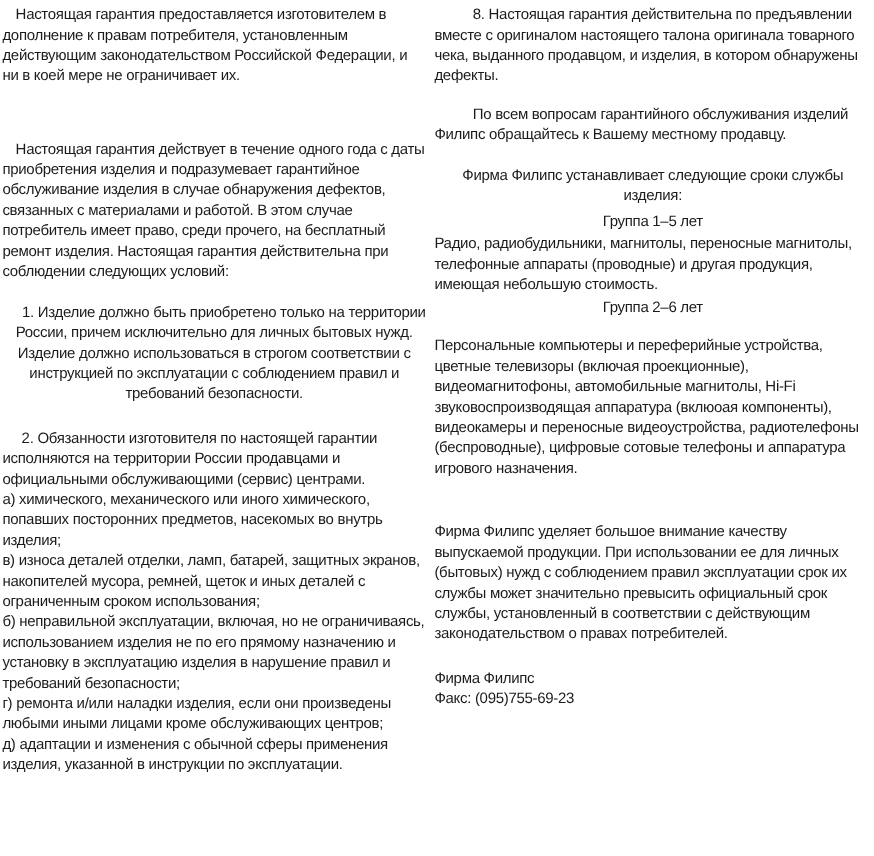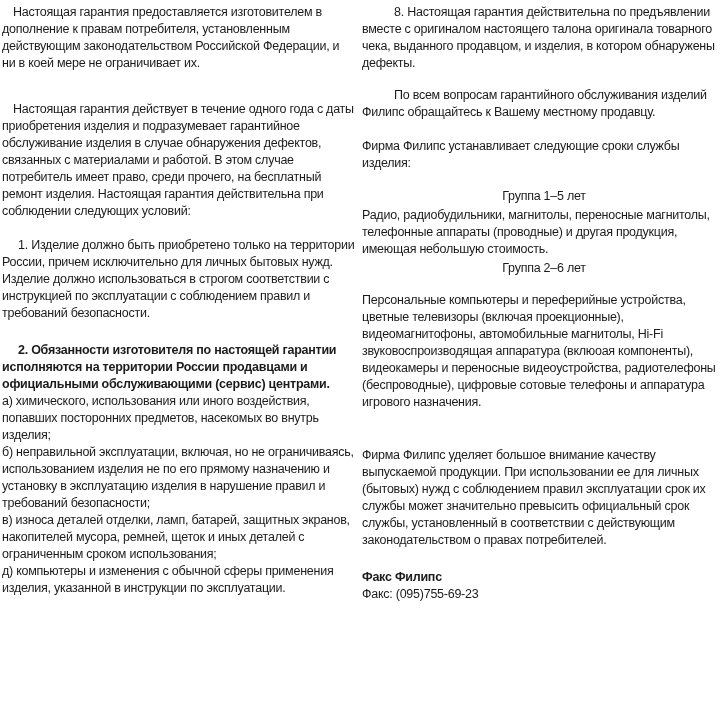--- a/index.html
+++ b/index.html
@@ -34,49 +34,50 @@
     text-align: left;
   }
   
   .ind-sm { text-indent: 11px; }
   .ind-md { text-indent: 16px; }
   .ind-lg { text-indent: 32px; }
   .center { text-align: center; }
   
   .mt13 { margin-top: 13px; }
   .mt15 { margin-top: 15px; }
-  .mt16 { margin-top: 16px; }
-  .mt17 { margin-top: 17px; }
+  .mt16 { margin-top: 4px; }
+  .mt17 { margin-top: 17px; text-align: center; }
   .mt18 { margin-top: 2px; }
-  .mt20 { margin-top: 20px; font-weight: bold; }
-  .mt27 { margin-top: 29px; }
+  .mt20 { margin-top: 20px; }
+  .mt27 { margin-top: 44px; }
   .mt36 { margin-top: 36px; }
 </style>
 </head>
 <body>
 
 <div class="page">
 
   <div class="col col-left">
     <p class="ind-sm">Настоящая гарантия предоставляется изготовителем в дополнение к правам потребителя, установленным действующим законодательством Российской Федерации, и ни в коей мере не ограничивает их.</p>
     <p class="ind-sm mt27">Настоящая гарантия  действует в течение одного года с даты приобретения изделия и подразумевает гарантийное обслуживание изделия в случае обнаружения дефектов, связанных с материалами и работой. В этом случае потребитель имеет право, среди прочего, на бесплатный ремонт изделия. Настоящая  гарантия  действительна при соблюдении следующих условий:</p>
     <p class="ind-md mt17">1. Изделие должно быть приобретено только на территории России, причем исключительно для личных бытовых нужд. Изделие должно использоваться в строгом соответствии с инструкцией по эксплуатации с соблюдением правил и требований безопасности.</p>
     <p class="ind-md mt20">2. Обязанности изготовителя по настоящей гарантии исполняются на территории России продавцами и официальными обслуживающими (сервис) центрами.</p>
-    <p>а)  химического, использования или иного воздействия, попавших  посторонних предметов, насекомых во внутрь изделия;</p>
+    <p>а)  химического, механического или иного химического, попавших  посторонних предметов, насекомых во внутрь изделия;</p>
+    <p>в) износа деталей отделки, ламп, батарей, защитных  экранов, накопителей мусора, ремней, щеток и иных деталей с ограниченным сроком использования;</p>
     <p>б) неправильной эксплуатации, включая, но не ограничиваясь, использованием изделия не по его прямому назначению и установку в эксплуатацию изделия в нарушение правил и требований безопасности;</p>
-    <p>в) износа деталей отделки, ламп, батарей, защитных  экранов, накопителей мусора, ремней, щеток и иных деталей с ограниченным сроком использования;</p>
-    <p>д) компьютеры и изменения с обычной сферы  применения изделия, указанной в инструкции по эксплуатации.</p>
+    <p>г) ремонта и/или наладки изделия, если они произведены любыми иными лицами кроме обслуживающих центров;</p>
+    <p>д) адаптации и изменения с обычной сферы  применения изделия, указанной в инструкции по эксплуатации.</p>
   </div>
 
   <div class="col col-right">
     <p class="ind-lg">8. Настоящая гарантия действительна по предъявлении вместе с оригиналом настоящего талона оригинала товарного чека, выданного продавцом, и изделия, в котором обнаружены дефекты.</p>
     <p class="ind-lg mt15">По всем вопросам гарантийного обслуживания изделий Филипс обращайтесь к Вашему местному продавцу.</p>
     <p class="mt17">Фирма Филипс устанавливает следующие сроки службы изделия:</p>
     <p class="center mt16">Группа 1–5 лет</p>
     <p class="mt18">Радио, радиобудильники, магнитолы, переносные магнитолы, телефонные аппараты (проводные) и другая продукция, имеющая небольшую  стоимость.</p>
     <p class="center mt18">Группа 2–6 лет</p>
     <p class="mt15">Персональные компьютеры и переферийные устройства, цветные телевизоры (включая проекционные), видеомагнитофоны, автомобильные магнитолы, Hi-Fi звуковоспроизводящая аппаратура (вклюоая компоненты), видеокамеры и переносные видеоустройства, радиотелефоны (беспроводные), цифровые сотовые телефоны и аппаратура игрового назначения.</p>
     <p class="mt36">Фирма Филипс уделяет большое внимание качеству выпускаемой продукции. При использовании ее для личных (бытовых) нужд с соблюдением правил эксплуатации срок их службы  может значительно превысить официальный срок службы, установленный в соответствии с действующим законодательством о правах потребителей.</p>
-    <p class="mt20">Факс Филипс</p>
+    <p class="mt20">Фирма Филипс</p>
     <p>Факс: (095)755-69-23</p>
   </div>
 
 </div>
 
 </body></html>

